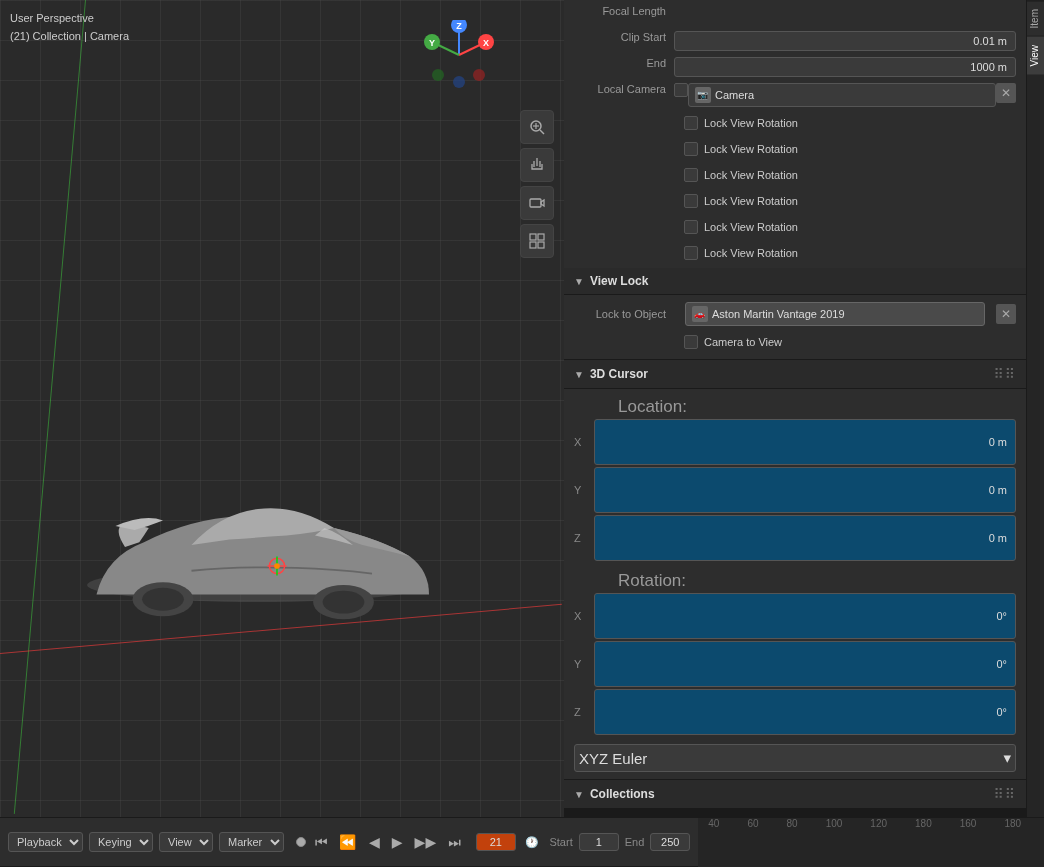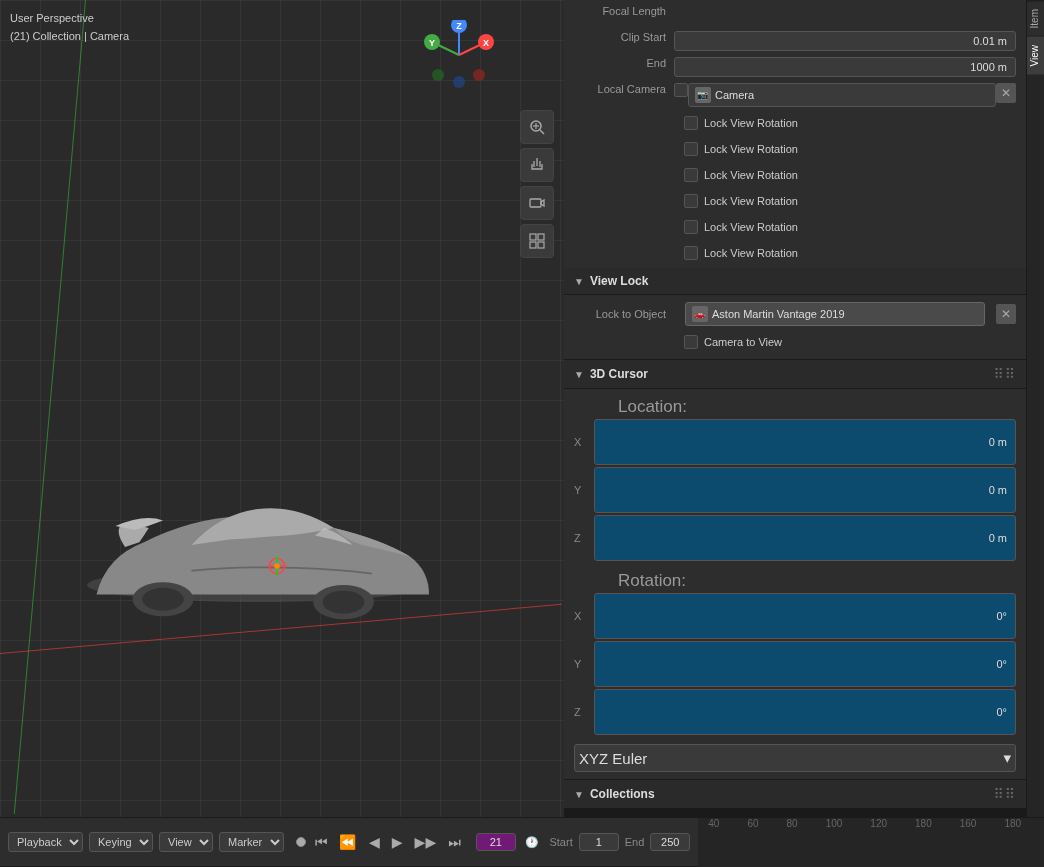--- a/index.html
+++ b/index.html
@@ -394,21 +394,21 @@
       background: #3a3a3a;
       border: 1px solid #555;
       color: #ccc;
       font-size: 11px;
       padding: 2px 4px;
       border-radius: 3px;
       cursor: pointer;
     }
 
     .frame-current {
-      background: #701a75;
+      background: #c2410c;
       border: 1px solid #555;
       border-radius: 3px;
       padding: 2px 6px;
       color: #ddd;
       font-size: 11px;
       min-width: 40px;
       text-align: center;
     }
 
     .timeline-label {

